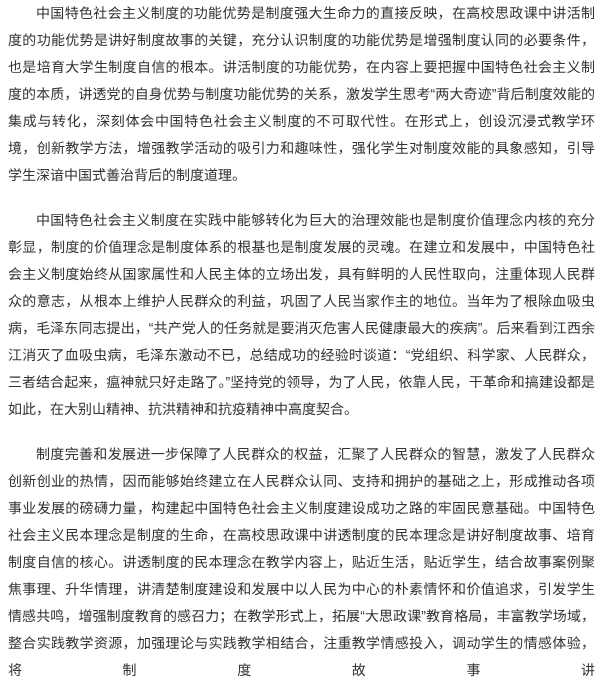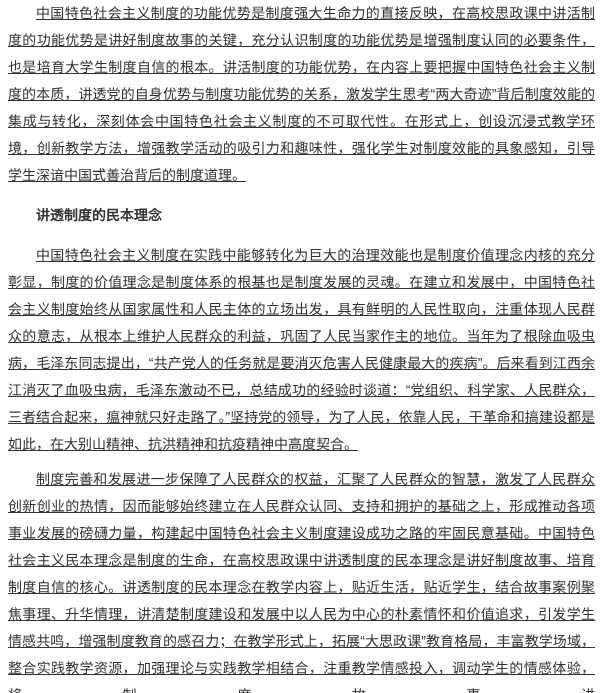--- a/index.html
+++ b/index.html
@@ -17,24 +17,23 @@
     width: 603px;
     padding: 0 8px;
     font-family: "Liberation Sans", "DejaVu Sans", sans-serif;
     color: #333333;
   }
   .doc p {
     font-size: 14px;
     line-height: 27px;
     text-align: justify;
     text-indent: 2em;
-    margin: 8px 0;
+    margin: 18px 0;
     color: #333333;
     word-break: break-all;
-    text-decoration: underline;
   }
   .doc p.first {
     margin-top: 0;
   }
   
   .doc p.clipped {
     text-align-last: justify;
     margin-bottom: 0;
   }
   .doc h3 {
@@ -46,18 +45,17 @@
     margin: 13px 0;
     color: #333333;
   }
 </style>
 </head>
 <body>
 
 <main class="doc">
   <p class="first">中国特色社会主义制度的功能优势是制度强大生命力的直接反映，在高校思政课中讲活制度的功能优势是讲好制度故事的关键，充分认识制度的功能优势是增强制度认同的必要条件，也是培育大学生制度自信的根本。讲活制度的功能优势，在内容上要把握中国特色社会主义制度的本质，讲透党的自身优势与制度功能优势的关系，激发学生思考“两大奇迹”背后制度效能的集成与转化，深刻体会中国特色社会主义制度的不可取代性。在形式上，创设沉浸式教学环境，创新教学方法，增强教学活动的吸引力和趣味性，强化学生对制度效能的具象感知，引导学生深谙中国式善治背后的制度道理。</p>
 
-  <h3>讲透制度的民本理念</h3>
 
   <p>中国特色社会主义制度在实践中能够转化为巨大的治理效能也是制度价值理念内核的充分彰显，制度的价值理念是制度体系的根基也是制度发展的灵魂。在建立和发展中，中国特色社会主义制度始终从国家属性和人民主体的立场出发，具有鲜明的人民性取向，注重体现人民群众的意志，从根本上维护人民群众的利益，巩固了人民当家作主的地位。当年为了根除血吸虫病，毛泽东同志提出，“共产党人的任务就是要消灭危害人民健康最大的疾病”。后来看到江西余江消灭了血吸虫病，毛泽东激动不已，总结成功的经验时谈道：“党组织、科学家、人民群众，三者结合起来，瘟神就只好走路了。”坚持党的领导，为了人民，依靠人民，干革命和搞建设都是如此，在大别山精神、抗洪精神和抗疫精神中高度契合。</p>
 
   <p class="clipped">制度完善和发展进一步保障了人民群众的权益，汇聚了人民群众的智慧，激发了人民群众创新创业的热情，因而能够始终建立在人民群众认同、支持和拥护的基础之上，形成推动各项事业发展的磅礴力量，构建起中国特色社会主义制度建设成功之路的牢固民意基础。中国特色社会主义民本理念是制度的生命，在高校思政课中讲透制度的民本理念是讲好制度故事、培育制度自信的核心。讲透制度的民本理念在教学内容上，贴近生活，贴近学生，结合故事案例聚焦事理、升华情理，讲清楚制度建设和发展中以人民为中心的朴素情怀和价值追求，引发学生情感共鸣，增强制度教育的感召力；在教学形式上，拓展“大思政课”教育格局，丰富教学场域，整合实践教学资源，加强理论与实践教学相结合，注重教学情感投入，调动学生的情感体验，将制度故事讲</p>
 </main>
 
 </body></html>

